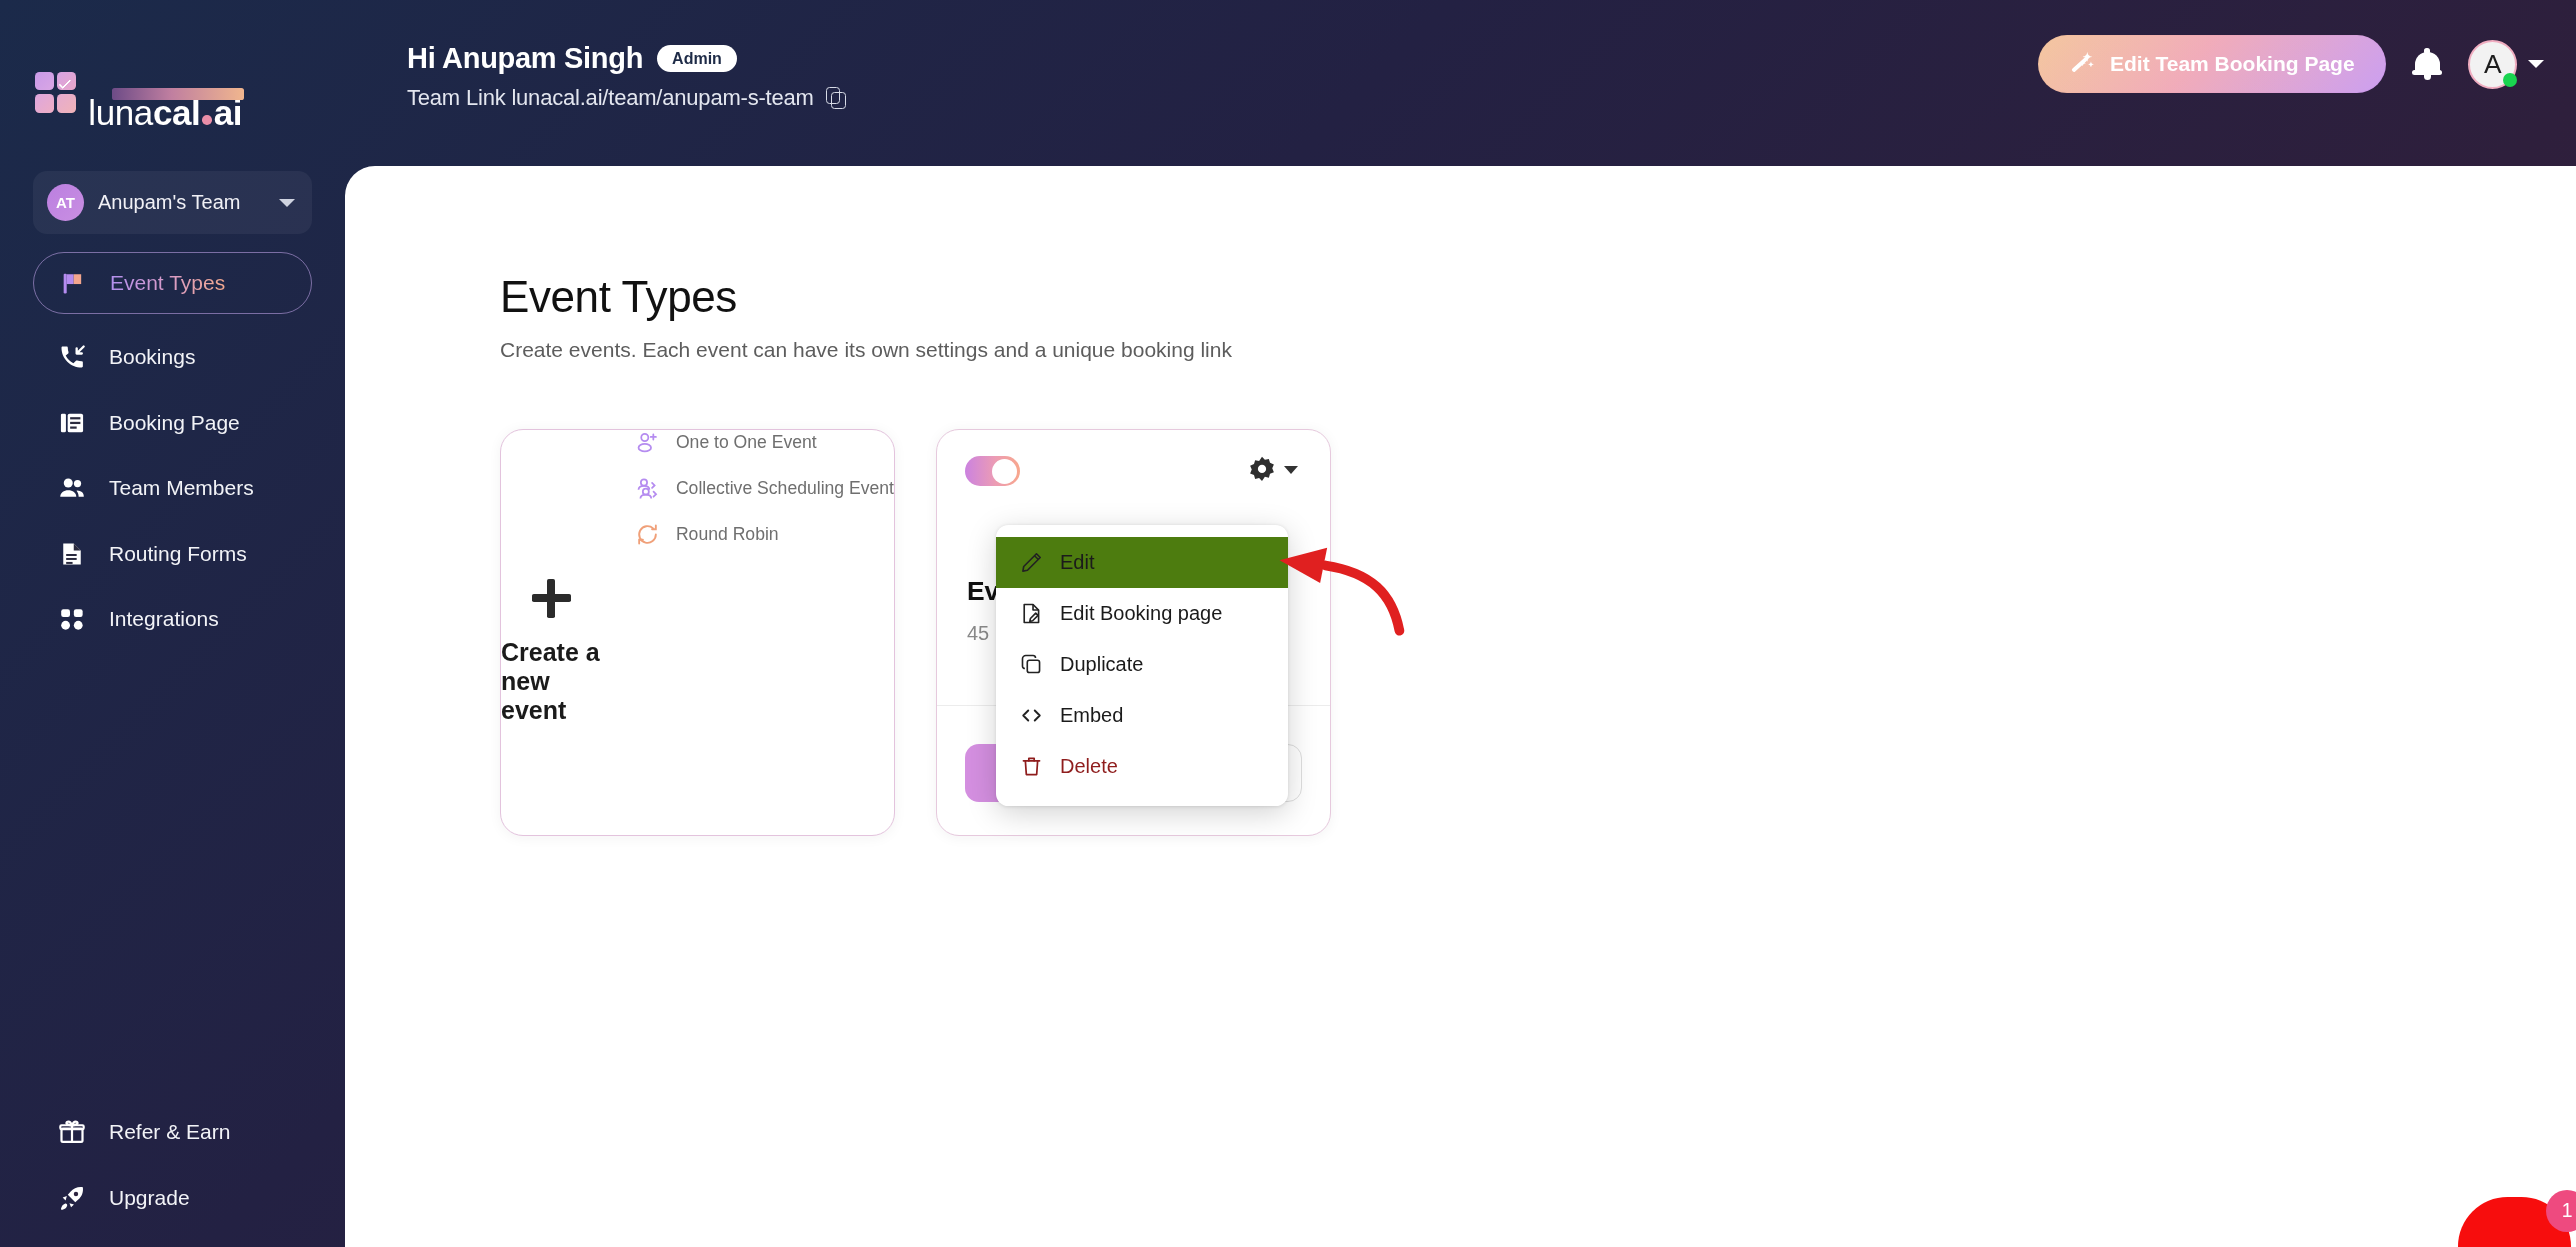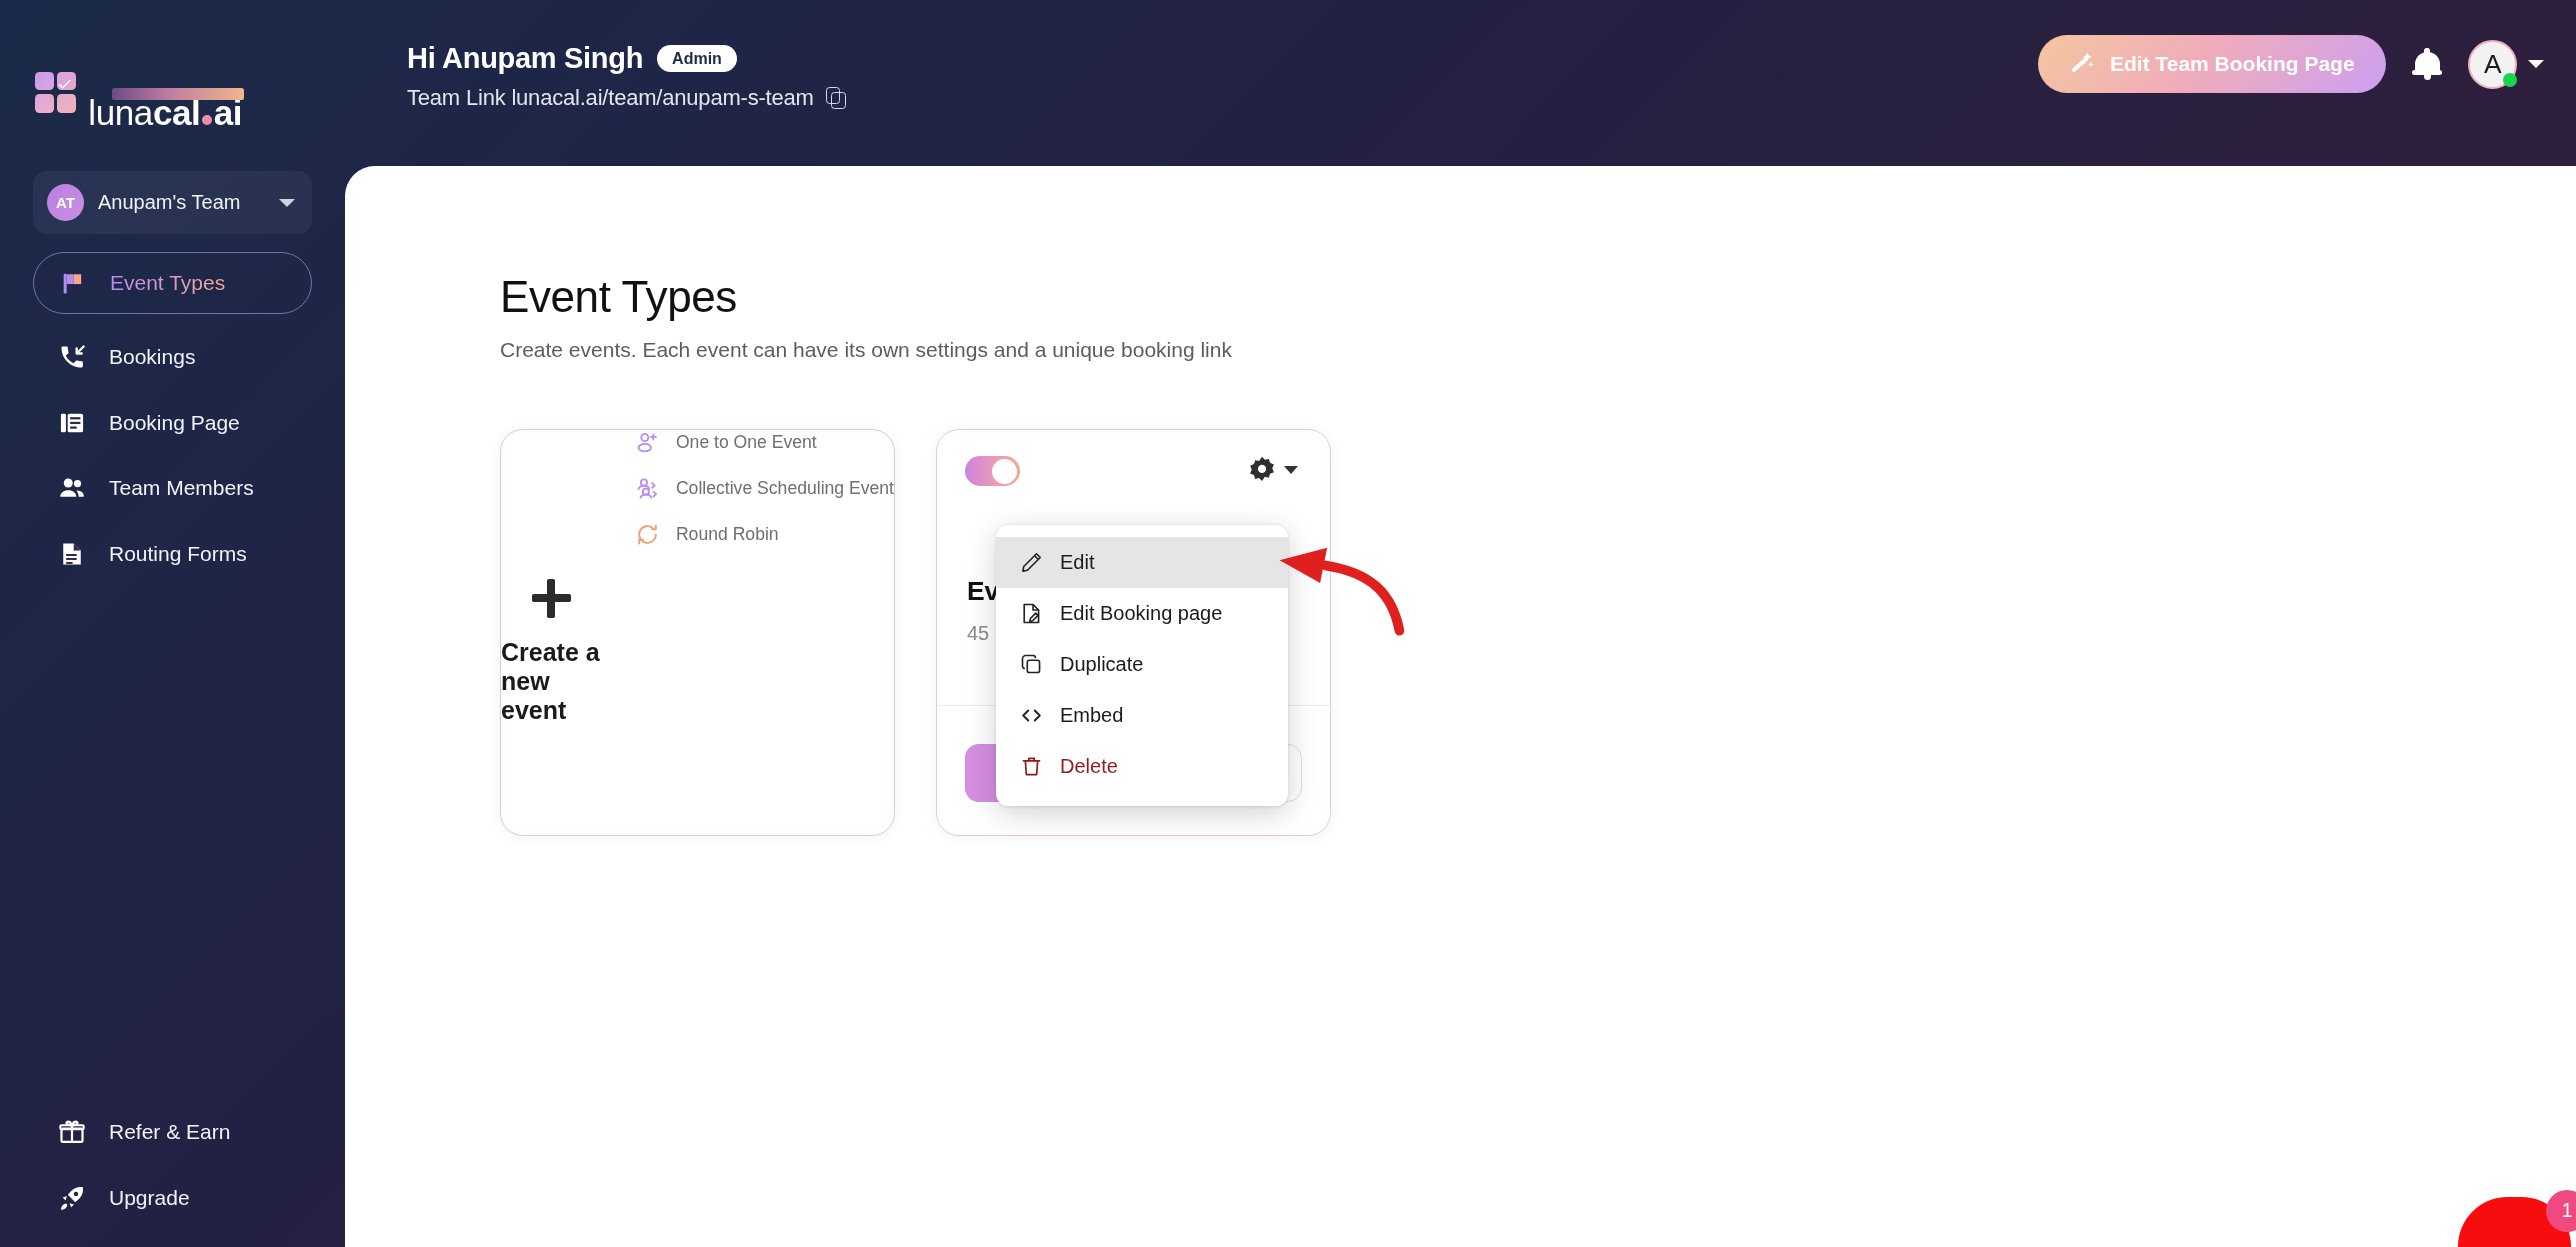--- a/index.html
+++ b/index.html
@@ -273,21 +273,21 @@
     background:#fff; border-radius: 12.3px;
     box-shadow: 0 7px 30px rgba(0,0,0,0.18), 0 0.9px 3.5px rgba(0,0,0,0.10);
     padding: 12.3px 0 14px 0;
     z-index: 40;
   }
   .mi {
     display:flex; align-items:center; gap: 16px;
     height: 51px; padding-left: 23px; cursor:pointer;
     font-size: 20px; color:#1b1b1b;
   }
-  .mi.hover { background:#e5e5e5; }
+  .mi.hover { background:#4d7c0f; }
   .mi.danger { color:#8f1d1d; }
   .mi-ico { width:25px; height:25px; flex:0 0 auto; display:flex;align-items:center;justify-content:center; }
 
   
   #annot-arrow { position:absolute; left: 1269px; top: 539px; z-index: 60; pointer-events:none; }
 
   
   #chat-widget {
     position:absolute; right: -14px; bottom: -30px; width: 132px; height: 97px; z-index: 50;
   }
@@ -423,20 +423,31 @@
             <path d="M4.5 3h9l6 6v12H4.5z"></path>
             <path d="M13.5 3v6h6z" fill="#2a2a3e"></path>
             <rect x="7" y="12" width="9" height="1.7" fill="#2a2a3e"></rect>
             <rect x="7" y="15.4" width="9" height="1.7" fill="#2a2a3e"></rect>
             <rect x="7" y="18.8" width="5.5" height="1.7" fill="#2a2a3e"></rect>
           </svg>
         </span>
         <span class="lbl">Routing Forms</span>
       </div>
 
+      <div class="nav-item">
+        <span class="ico">
+          <svg width="26.4" height="26.4" viewBox="0 0 24 24" fill="#ffffff">
+            <rect x="2" y="3" width="8" height="7" rx="2"></rect>
+            <rect x="13.5" y="3" width="8" height="7" rx="2"></rect>
+            <circle cx="6" cy="17.5" r="4"></circle>
+            <circle cx="17.5" cy="17.5" r="4"></circle>
+          </svg>
+        </span>
+        <span class="lbl">Integrations</span>
+      </div>
 
     </div>
 
     <div id="nav-bottom">
       <div class="nav-item">
         <span class="ico">
           <svg width="28" height="28" viewBox="0 0 24 24" fill="none" stroke="#ffffff" stroke-width="1.9">
             <rect x="3" y="9" width="18" height="11.5" rx="1.2"></rect>
             <rect x="2" y="6.2" width="20" height="3.4" rx="1"></rect>
             <path d="M12 6.2v14.3"></path>

